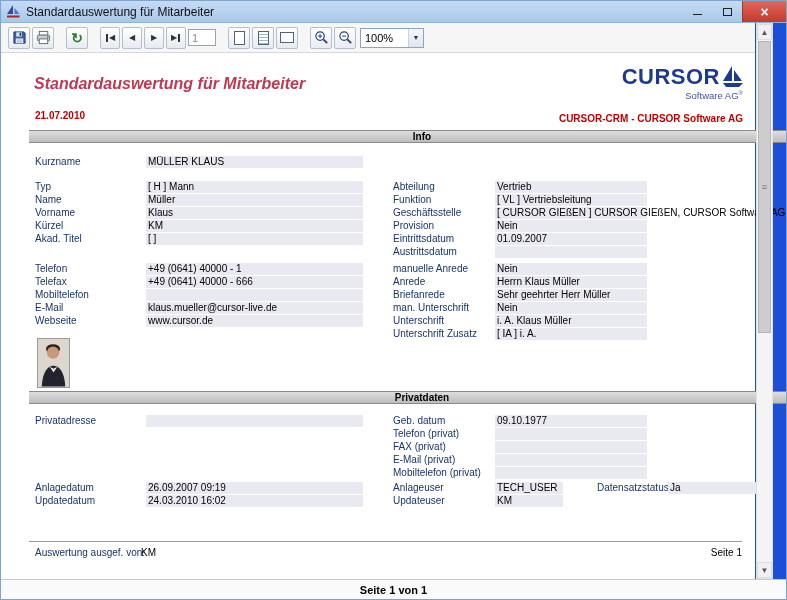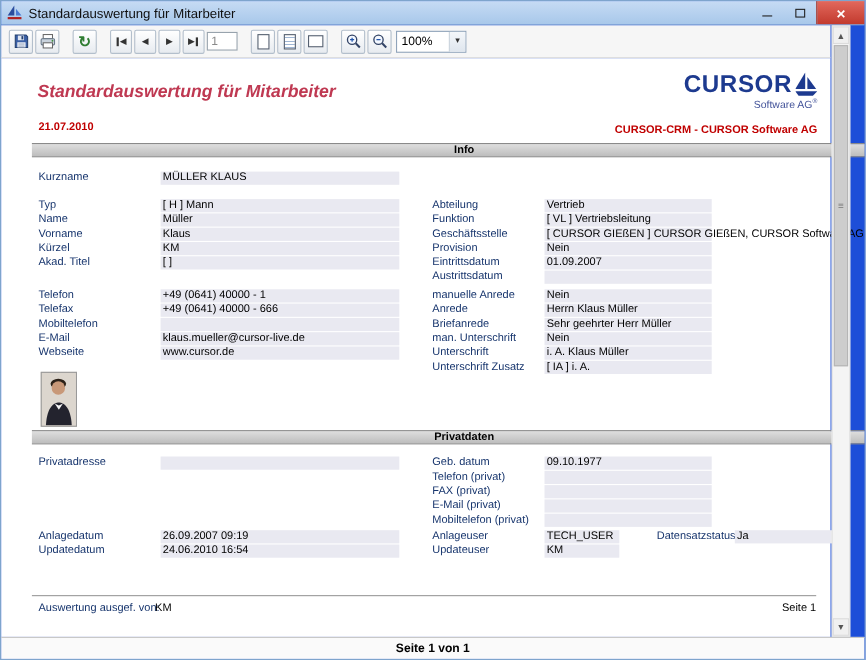--- a/index.html
+++ b/index.html
@@ -338,21 +338,21 @@
         <span class="flabel lb-r">E-Mail (privat)</span>
         <span class="fval vl-r"></span>
       </div>
 
     <div class="row" style="top:429px">
         <span class="flabel lb-l">Anlagedatum</span>
         <span class="fval vl-l">26.09.2007 09:19</span>
       </div>
     <div class="row" style="top:442px">
         <span class="flabel lb-l">Updatedatum</span>
-        <span class="fval vl-l">24.06.2010 16:54</span>
+        <span class="fval vl-l">24.03.2010 16:02</span>
       </div>
 
     <div class="row" style="top:429px">
         <span class="flabel lb-r">Anlageuser</span>
         <span class="fval vl-r2">TECH_USER</span>
       </div>
     <div class="row" style="top:429px">
         <span class="flabel lb-r3">Datensatzstatus</span>
         <span class="fval vl-r3">Ja</span>
       </div>

